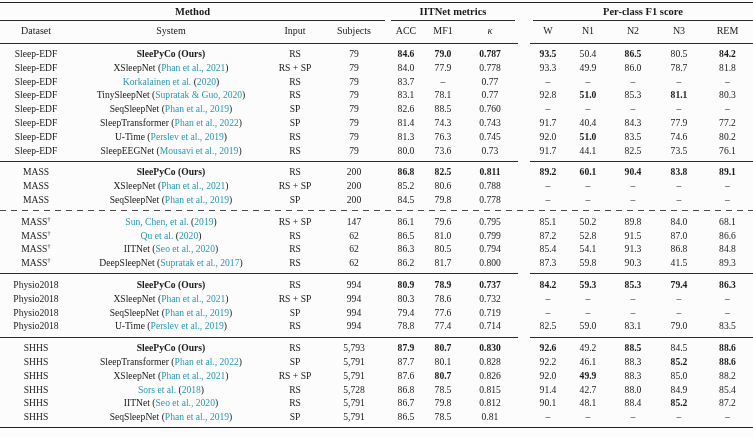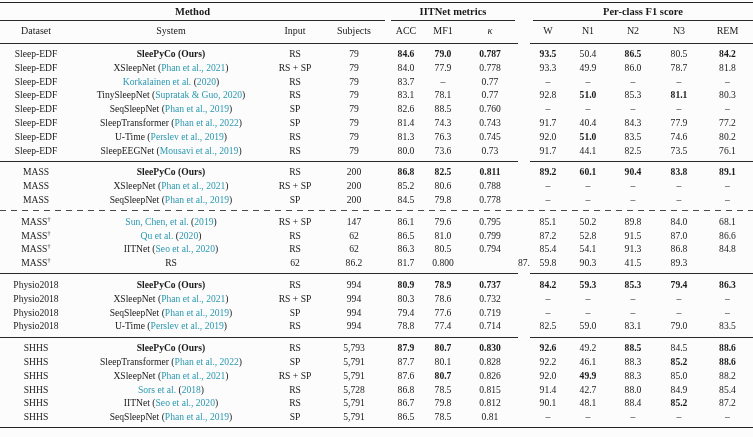--- a/index.html
+++ b/index.html
@@ -290,20 +290,21 @@
         <div class="cell c-metric">0.794</div>
         <div class="cell"></div>
         <div class="cell c-metric">85.4</div>
         <div class="cell c-metric">54.1</div>
         <div class="cell c-metric">91.3</div>
         <div class="cell c-metric">86.8</div>
         <div class="cell c-metric">84.8</div>
       </div>
       <div class="grid row">
         <div class="cell c-dataset">MASS<sup>†</sup></div>
+        <div class="cell c-system"><span>DeepSleepNet (</span><span class="cite">Supratak et al., 2017</span><span>)</span></div>
         <div class="cell c-input">RS</div>
         <div class="cell c-subjects">62</div>
         <div class="cell c-metric">86.2</div>
         <div class="cell c-metric">81.7</div>
         <div class="cell c-metric">0.800</div>
         <div class="cell"></div>
         <div class="cell c-metric">87.3</div>
         <div class="cell c-metric">59.8</div>
         <div class="cell c-metric">90.3</div>
         <div class="cell c-metric">41.5</div>

